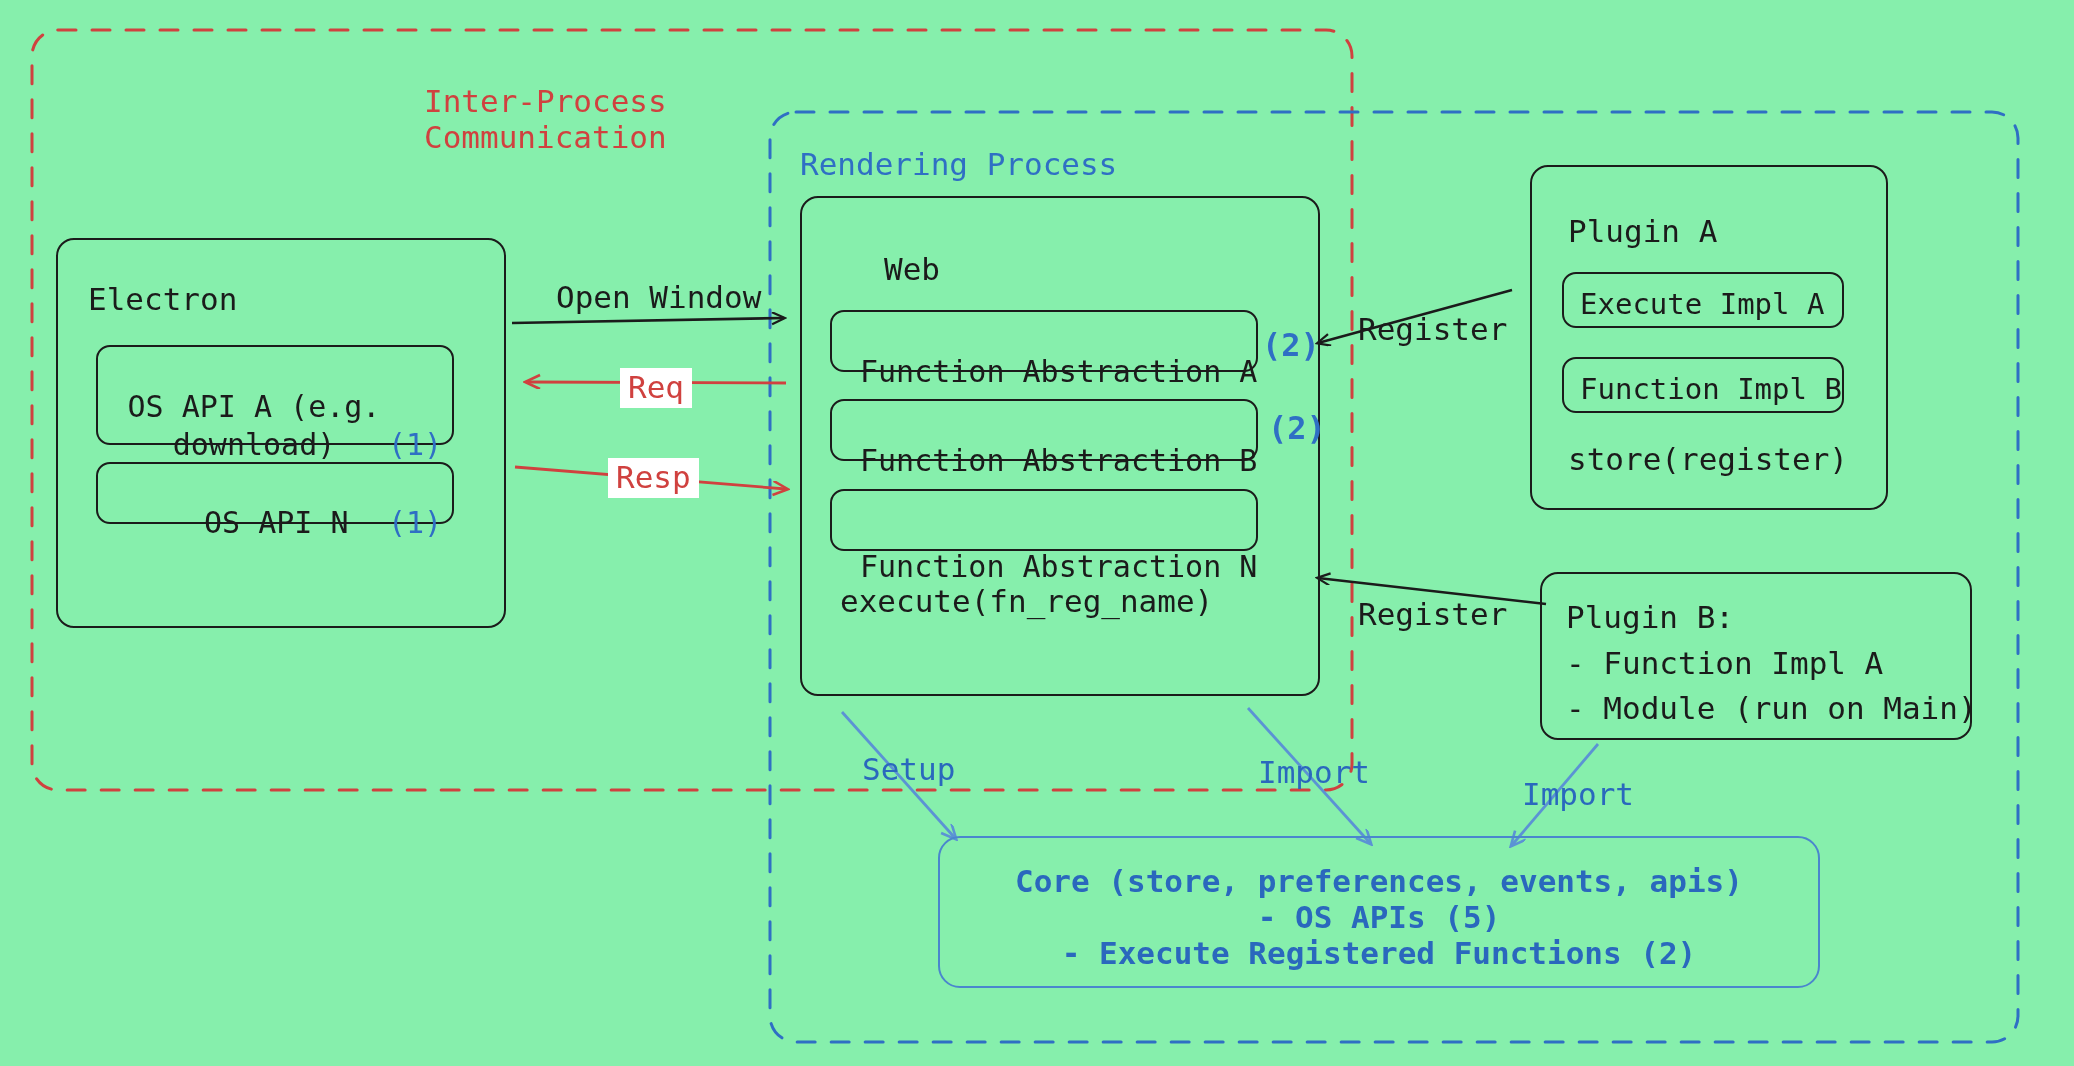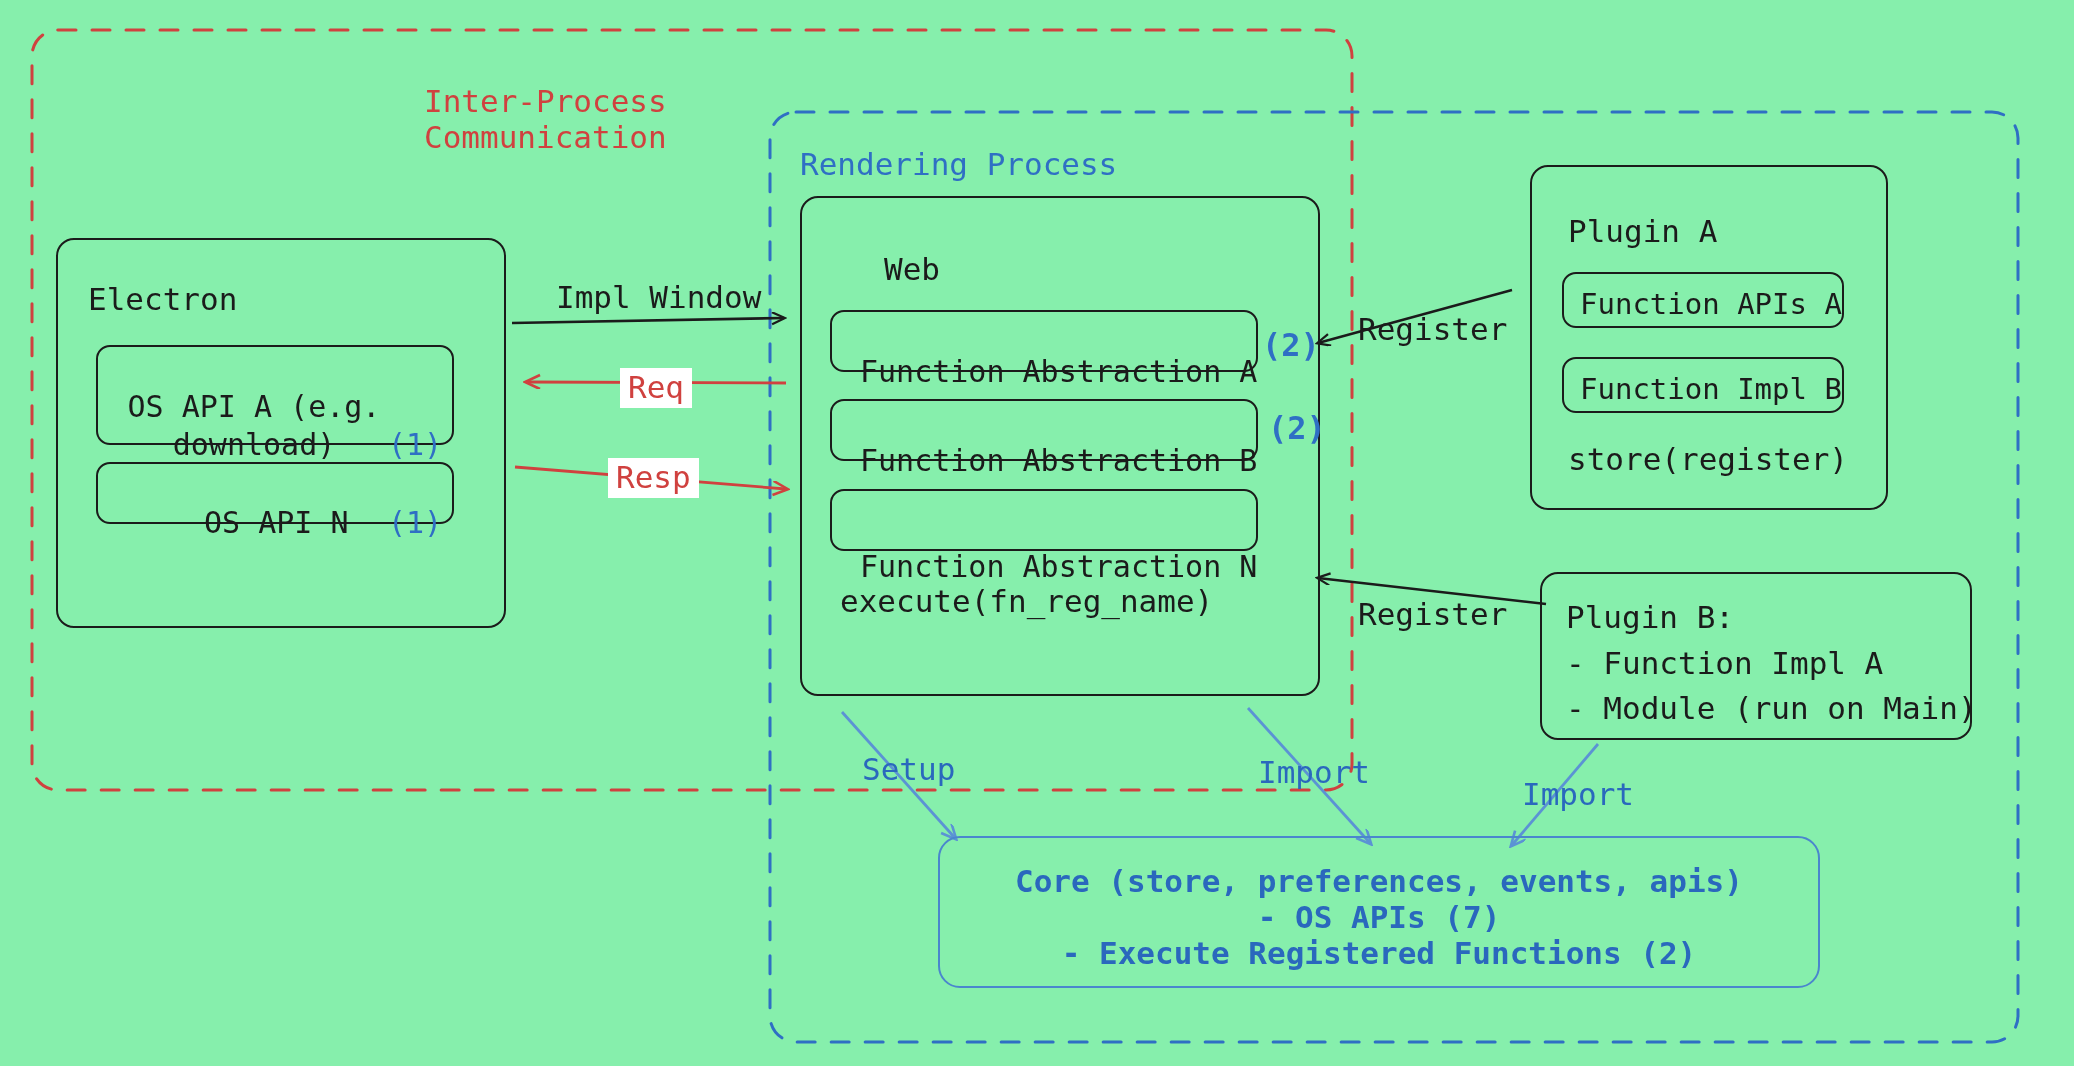--- a/index.html
+++ b/index.html
@@ -116,21 +116,21 @@
 
   <div class="node inner" style="left:96px; top:345px; width:358px; height:100px;"></div>
   <div class="txt center lbl-30" style="left:104px; top:362px; width:300px;">OS API A (e.g.
 download)</div>
   <div class="txt blue lbl-30" style="left:388px; top:400px;">(1)</div>
 
   <div class="node inner" style="left:96px; top:462px; width:358px; height:62px;"></div>
   <div class="txt lbl-30" style="left:204px; top:478px;">OS API N</div>
   <div class="txt blue lbl-30" style="left:388px; top:478px;">(1)</div>
 
-  <div class="txt lbl-31" style="left:556px; top:278px;">Impl Window</div>
+  <div class="txt lbl-31" style="left:556px; top:278px;">Open Window</div>
   <div class="txt red lbl-31" style="left:620px; top:368px; background:#ffffff; padding:0 8px;">Req</div>
   <div class="txt red lbl-31" style="left:608px; top:458px; background:#ffffff; padding:0 8px;">Resp</div>
 
   <div class="node" style="left:800px; top:196px; width:520px; height:500px;"></div>
   <div class="txt lbl-31" style="left:884px; top:250px;">Web</div>
 
   <div class="node inner" style="left:830px; top:310px; width:428px; height:62px;"></div>
   <div class="txt lbl-30" style="left:860px; top:327px;">Function Abstraction A</div>
   <div class="txt blue lbl-32 marker2" style="left:1262px; top:325px;">(2)</div>
 
@@ -143,34 +143,34 @@
 
   <div class="txt lbl-31" style="left:840px; top:582px;">execute(fn_reg_name)</div>
 
   <div class="txt lbl-31" style="left:1358px; top:310px;">Register</div>
   <div class="txt lbl-31" style="left:1358px; top:595px;">Register</div>
 
   <div class="node" style="left:1530px; top:165px; width:358px; height:345px;"></div>
   <div class="txt lbl-31" style="left:1568px; top:212px;">Plugin A</div>
 
   <div class="node inner" style="left:1562px; top:272px; width:282px; height:56px;"></div>
-  <div class="txt lbl-29" style="left:1580px; top:286px;">Function APIs A</div>
+  <div class="txt lbl-29" style="left:1580px; top:286px;">Execute Impl A</div>
 
   <div class="node inner" style="left:1562px; top:357px; width:282px; height:56px;"></div>
   <div class="txt lbl-29" style="left:1580px; top:371px;">Function Impl B</div>
 
   <div class="txt lbl-31" style="left:1568px; top:440px;">store(register)</div>
 
   <div class="node" style="left:1540px; top:572px; width:432px; height:168px;"></div>
   <div class="txt lbl-31" style="left:1566px; top:598px;">Plugin B:</div>
   <div class="txt lbl-31" style="left:1566px; top:644px;">- Function Impl A</div>
   <div class="txt lbl-31" style="left:1566px; top:689px;">- Module (run on Main)</div>
 
   <div class="txt blue-strong lbl-31" style="left:862px; top:750px;">Setup</div>
   <div class="txt blue-strong lbl-31" style="left:1258px; top:753px;">Import</div>
   <div class="txt blue-strong lbl-31" style="left:1522px; top:775px;">Import</div>
 
   <div class="core-box" style="left:938px; top:836px; width:882px; height:152px;"></div>
   <div class="txt center blue-strong lbl-31" style="left:938px; top:862px; width:882px; font-weight:600;">Core (store, preferences, events, apis)</div>
-  <div class="txt center blue-strong lbl-31" style="left:938px; top:898px; width:882px; font-weight:600;">- OS APIs (7)</div>
+  <div class="txt center blue-strong lbl-31" style="left:938px; top:898px; width:882px; font-weight:600;">- OS APIs (5)</div>
   <div class="txt center blue-strong lbl-31" style="left:938px; top:934px; width:882px; font-weight:600;">- Execute Registered Functions (2)</div>
 
 </div>
 
 </body></html>

